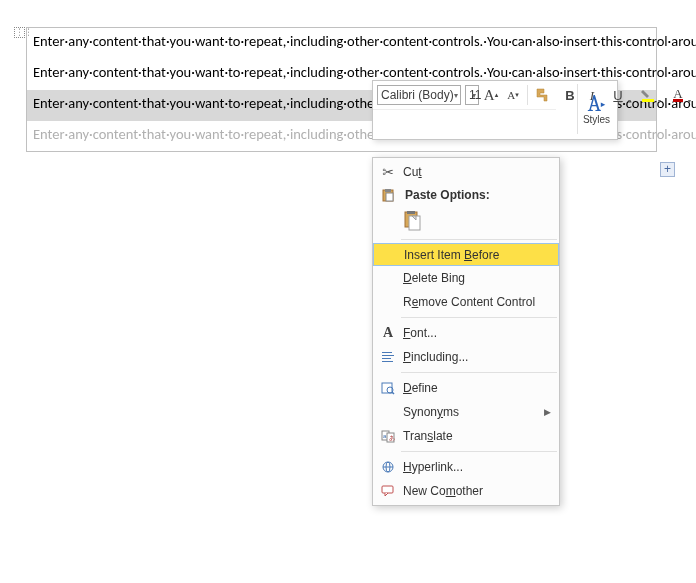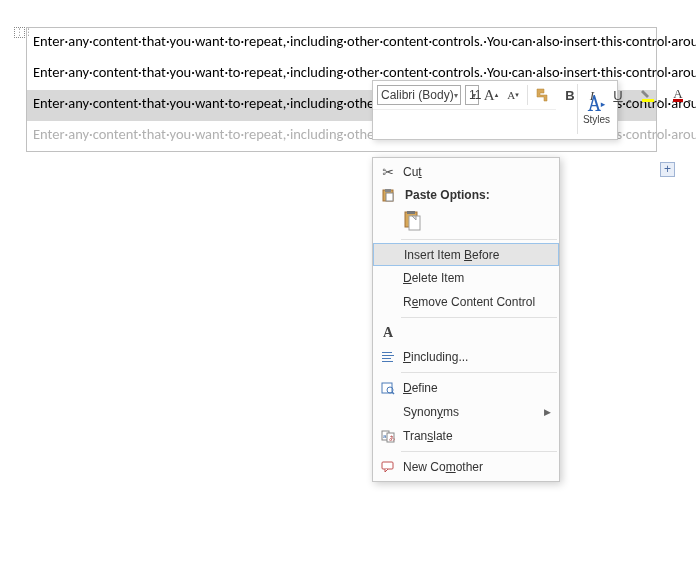--- a/index.html
+++ b/index.html
@@ -119,21 +119,21 @@
   .cm-item {
     display: flex; align-items: center;
     height: 24px;
     padding: 0 8px 0 4px;
     font-size: 12px;
     color: #333;
     gap: 4px;
     position: relative;
   }
   .cm-item.header { color: #333; font-weight: bold; height: 22px; gap: 6px;}
-  .cm-item.hover { background: #e5e5e5; border: 1px solid #9ac3ea; height: 23px;}
+  .cm-item.hover { background: #fde047; border: 1px solid #9ac3ea; height: 23px;}
   .cm-icon {
     width: 22px; display: flex; align-items: center; justify-content: center;
     font-size: 14px; color: #555;
   }
   .cm-label { flex: 1; }
   .cm-sub { font-size: 9px; color: #666; }
   .cm-sep { height: 1px; background: #e0e0e0; margin: 3px 2px 3px 28px; }
   .cm-paste-row { padding-left: 28px; height: 30px; display:flex; align-items:center;}
   .cm-paste-btn {
     width: 24px; height: 24px; border: 1px solid transparent;
@@ -254,29 +254,30 @@
         </svg>
     </div>
   </div>
   <div class="cm-sep"></div>
   <div class="cm-item hover">
     <div class="cm-icon"></div>
     <div class="cm-label"><span>Insert Item </span><span class="underline-accel">B</span><span>efore</span></div>
   </div>
   <div class="cm-item">
     <div class="cm-icon"></div>
-    <div class="cm-label"><span class="underline-accel">D</span><span>elete Item</span></div>
+    <div class="cm-label"><span class="underline-accel">D</span><span>elete Bing</span></div>
   </div>
   <div class="cm-item">
     <div class="cm-icon"></div>
     <div class="cm-label"><span>R</span><span class="underline-accel">e</span><span>move Content Control</span></div>
   </div>
   <div class="cm-sep"></div>
   <div class="cm-item">
     <div class="cm-icon" style="font-family:serif;font-weight:bold;color:#444">A</div>
+    <div class="cm-label"><span class="underline-accel">F</span><span>ont...</span></div>
   </div>
   <div class="cm-item">
     <div class="cm-icon">
       <svg width="14" height="14" viewBox="0 0 14 14">
           <rect x="1" y="2" width="10" height="1" fill="#4a7ab8"></rect>
           <rect x="1" y="5" width="12" height="1" fill="#4a7ab8"></rect>
           <rect x="1" y="8" width="9" height="1" fill="#4a7ab8"></rect>
           <rect x="1" y="11" width="11" height="1" fill="#4a7ab8"></rect>
         </svg>
     </div>
@@ -306,19 +307,29 @@
           <rect x="6" y="4" width="7" height="9" fill="#fff" stroke="#888"></rect>
           <text x="8" y="11" font-size="6" fill="#b04040">あ</text>
         </svg>
     </div>
     <div class="cm-label"><span>Tran</span><span class="underline-accel">s</span><span>late</span></div>
   </div>
   <div class="cm-sep"></div>
   <div class="cm-item">
     <div class="cm-icon">
       <svg width="14" height="14" viewBox="0 0 14 14">
+          <circle cx="7" cy="7" r="5" fill="none" stroke="#4a7ab8"></circle>
+          <ellipse cx="7" cy="7" rx="2" ry="5" fill="none" stroke="#4a7ab8"></ellipse>
+          <line x1="2" y1="7" x2="12" y2="7" stroke="#4a7ab8"></line>
+        </svg>
+    </div>
+    <div class="cm-label"><span class="underline-accel">H</span><span>yperlink...</span></div>
+  </div>
+  <div class="cm-item">
+    <div class="cm-icon">
+      <svg width="14" height="14" viewBox="0 0 14 14">
           <rect x="1" y="2" width="11" height="7" rx="1" fill="#fff" stroke="#c05050"></rect>
           <path d="M4 9l0 3 3-3" fill="#fff" stroke="#c05050"></path>
         </svg>
     </div>
     <div class="cm-label"><span>New Co</span><span class="underline-accel">m</span><span>other</span></div>
   </div>
 </div>
 
 </body></html>

